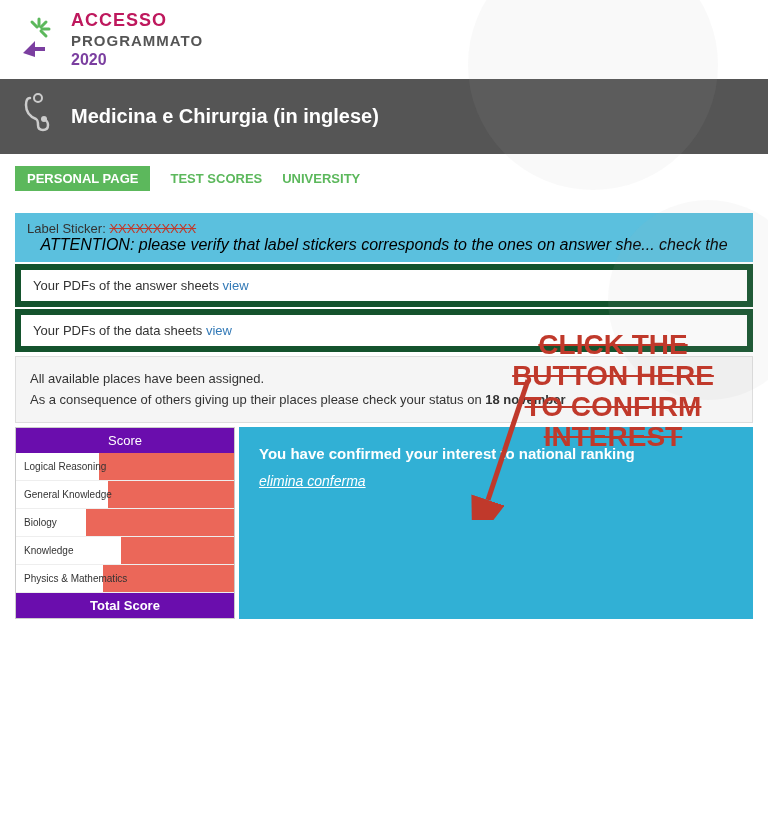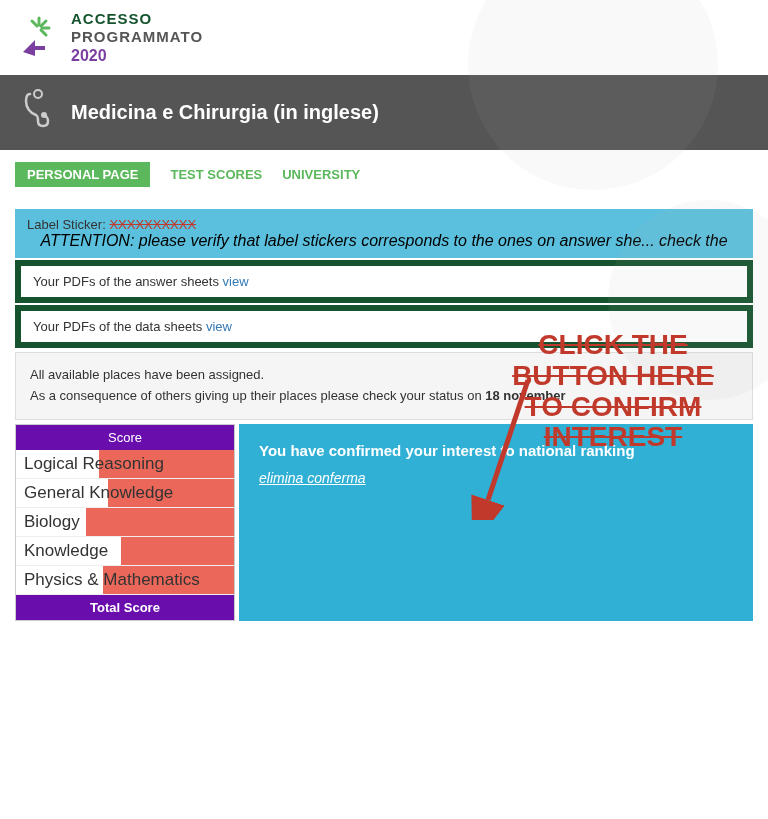--- a/index.html
+++ b/index.html
@@ -28,22 +28,22 @@
       width: 48px;
       height: 48px;
     }
     .logo-text {
       display: flex;
       flex-direction: column;
       line-height: 1.2;
     }
     .logo-text .accesso {
       font-weight: bold;
-      font-size: 15px;
-      color: #14532d;
+      font-size: 18px;
+      color: #be185d;
       letter-spacing: 1px;
     }
     .logo-text .programmato {
       font-weight: bold;
       font-size: 15px;
       color: #555;
       letter-spacing: 1px;
     }
     .logo-text .year {
       font-weight: bold;
@@ -180,21 +180,21 @@
       position: absolute;
       right: 0;
       top: 0;
       height: 100%;
       background: #e74c3c;
       opacity: 0.85;
     }
     .score-row .row-label {
       position: relative;
       z-index: 1;
-      font-size: 17px;
+      font-size: 10px;
       color: #333;
       text-align: right;
     }
     .score-table .total-row {
       background: #6a0dad;
       color: #fff;
       text-align: center;
       font-size: 13px;
       font-weight: bold;
       padding: 5px;

